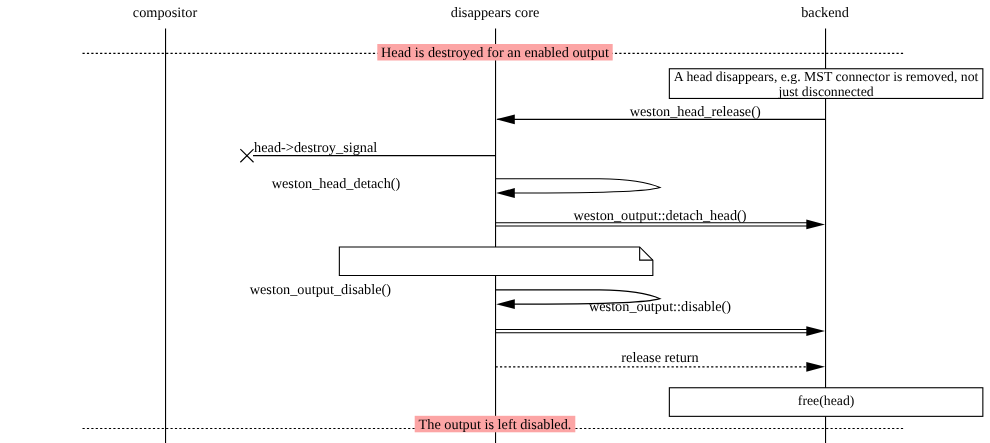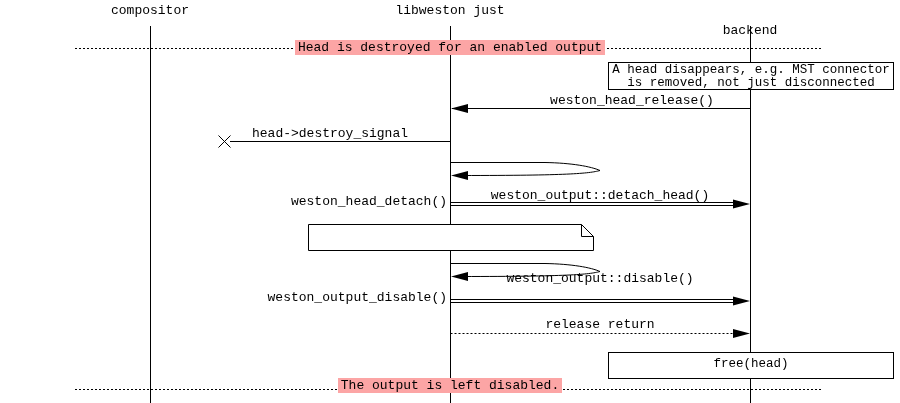--- a/index.html
+++ b/index.html
@@ -1,23 +1,23 @@
 <!DOCTYPE html>
 <html><head>
 <meta charset="utf-8">
 <style>
   html,body{margin:0;padding:0;background:#ffffff;}
   .canvas{
     position:relative;width:900px;height:403px;background:#ffffff;
-    font-family:Liberation Mono, monospace;color:#000;overflow:hidden;
+    font-family:Liberation Serif, serif;color:#000;overflow:hidden;
   }
   .canvas svg{position:absolute;top:0;left:0;}
   .lbl{position:absolute;font-size:13px;line-height:13px;white-space:nowrap;}
   .ctr{text-align:center;}
-  .rgt{text-align:right;margin-top:35px;}
+  .rgt{text-align:left;}
   .divider-text{position:absolute;left:0;width:900px;text-align:center;font-size:13px;line-height:13px;}
   .divider-text span{background:#fca5a5;padding:0 3px;}
   .note-text{position:absolute;font-size:12.5px;line-height:13px;text-align:center;white-space:normal;}
 </style>
 </head>
 <body>
 
 <div class="canvas">
 
   <svg width="900" height="403" viewBox="0 0 900 403">
@@ -52,30 +52,30 @@
 
     <line x1="450.5" y1="299.5" x2="735" y2="299.5" stroke="#000" stroke-width="1"></line>
     <line x1="450.5" y1="302.5" x2="735" y2="302.5" stroke="#000" stroke-width="1"></line>
     <polygon points="750,301 733,296.5 733,305.5" fill="#000"></polygon>
 
     <line x1="450.5" y1="333.5" x2="733" y2="333.5" stroke="#000" stroke-width="1" stroke-dasharray="2,2"></line>
     <polygon points="750,333.5 733,329 733,338" fill="#000"></polygon>
   </svg>
 
   <div class="lbl ctr" style="left:50px;top:4px;width:200px;">compositor</div>
-  <div class="lbl ctr" style="left:350px;top:4px;width:200px;">libweston just</div>
-  <div class="lbl ctr" style="left:650px;top:4px;width:200px;margin-top:20px;">backend</div>
+  <div class="lbl ctr" style="left:350px;top:4px;width:200px;">disappears core</div>
+  <div class="lbl ctr" style="left:650px;top:4px;width:200px;">backend</div>
 
   <div class="divider-text" style="top:41px;"><span>Head is destroyed for an enabled output</span></div>
   <div class="divider-text" style="top:379px;"><span>The output is left disabled.</span></div>
 
   <div class="note-text" style="left:609px;top:64px;width:284px;">A head disappears, e.g. MST connector is removed, not just disconnected</div>
   <div class="note-text" style="left:609px;top:358px;width:284px;">free(head)</div>
 
   <div class="lbl ctr" style="left:450px;top:94px;width:300px;margin-left:32px;">weston_head_release()</div>
-  <div class="lbl" style="left:231px;top:127px;margin-left:21px;">head-&gt;destroy_signal</div>
+  <div class="lbl" style="left:231px;top:127px;">head-&gt;destroy_signal</div>
   <div class="lbl rgt" style="left:247px;top:160px;width:200px;">weston_head_detach()</div>
   <div class="lbl ctr" style="left:450px;top:189px;width:300px;">weston_output::detach_head()</div>
   <div class="lbl rgt" style="left:227px;top:256px;width:220px;">weston_output_disable()</div>
   <div class="lbl ctr" style="left:450px;top:272px;width:300px;">weston_output::disable()</div>
   <div class="lbl ctr" style="left:450px;top:318px;width:300px;">release return</div>
 
 </div>
 
 </body></html>

